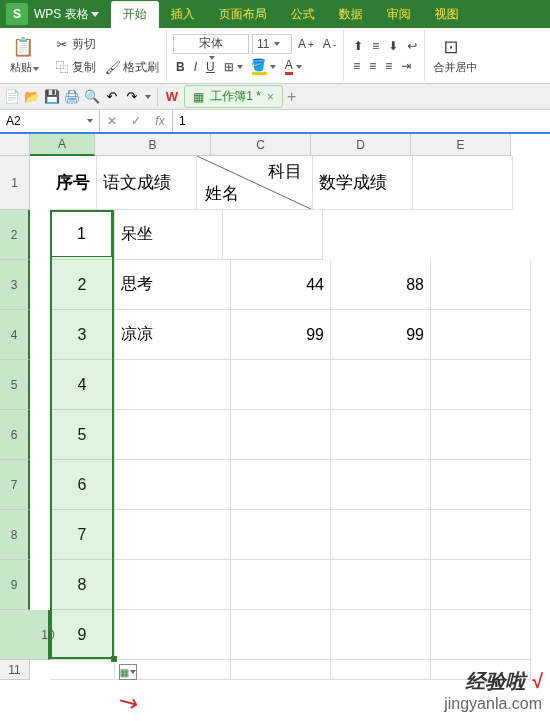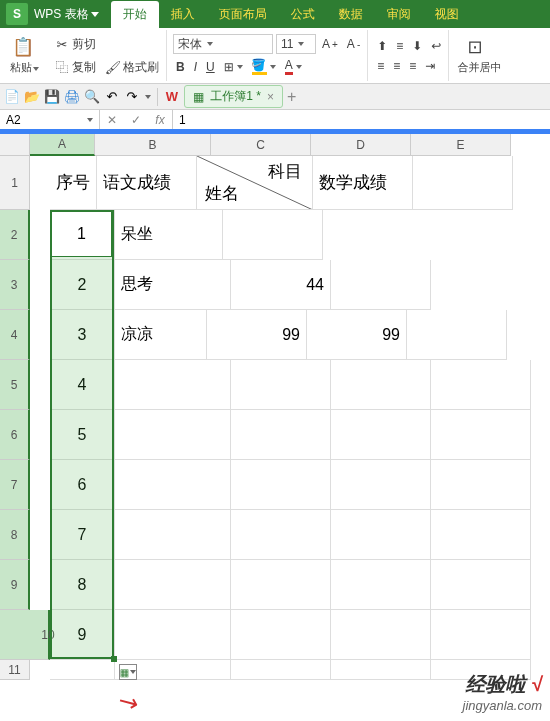--- a/index.html
+++ b/index.html
@@ -21,21 +21,21 @@
 .paste-block { display: flex; flex-direction: column; align-items: center; padding: 2px 6px; cursor: pointer; }
 .dd { width: 0; height: 0; border-left: 3px solid transparent; border-right: 3px solid transparent; border-top: 4px solid #666; display: inline-block; margin-left: 1px; }
 select, .combo { border: 1px solid #ccc; font-size: 12px; height: 20px; background: #fff; }
 .combo { display: inline-flex; align-items: center; padding: 0 4px; gap: 4px; }
 
 .qat { height: 26px; background: #f0f0f0; border-bottom: 1px solid #d0d0d0; display: flex; align-items: center; padding: 0 4px; gap: 4px; }
 .qat .sep { width: 1px; height: 18px; background: #ccc; margin: 0 2px; }
 .doc-tab { display: flex; align-items: center; background: #e8f5e9; border: 1px solid #a5d6a7; padding: 2px 8px; border-radius: 3px; gap: 6px; font-size: 12px; color: #2e7d32; }
 .doc-tab .close { color: #888; cursor: pointer; }
 
-.formula-bar { height: 24px; background: #fff; border-bottom: 5px solid #3b82f6; display: flex; align-items: stretch; font-size: 12px; }
+.formula-bar { height: 24px; background: #fff; border-bottom: 2px solid #3b82f6; display: flex; align-items: stretch; font-size: 12px; }
 .name-box { width: 100px; border-right: 1px solid #ccc; display: flex; align-items: center; padding: 0 6px; justify-content: space-between; }
 .fx-btns { display: flex; align-items: center; border-right: 1px solid #ccc; }
 .fx-btns span { width: 24px; text-align: center; color: #888; cursor: pointer; }
 .fx-input { flex: 1; padding: 0 6px; display: flex; align-items: center; }
 
 .sheet { display: flex; position: relative; }
 .corner { width: 30px; height: 22px; background: #f0f0f0; border-right: 1px solid #ccc; border-bottom: 1px solid #ccc; }
 .col-headers { display: flex; }
 .col-h { height: 22px; background: #f0f0f0; border-right: 1px solid #ccc; border-bottom: 1px solid #ccc; display: flex; align-items: center; justify-content: center; font-size: 12px; color: #555; }
 .col-h.sel { background: #c8e6c9; border-bottom: 2px solid #2e7d32; }
@@ -55,21 +55,21 @@
 
 .diag-cell { position: relative; padding: 0 !important; }
 .diag-cell svg { position: absolute; top: 0; left: 0; width: 100%; height: 100%; }
 .diag-top { position: absolute; top: 4px; right: 10px; font-size: 17px; }
 .diag-bot { position: absolute; bottom: 4px; left: 8px; font-size: 17px; }
 
 .arrow-annot { position: absolute; color: #d32f2f; font-size: 24px; transform: rotate(-30deg); pointer-events: none; }
 .watermark { position: absolute; right: 8px; bottom: 8px; text-align: right; font-size: 13px; color: #333; pointer-events: none; }
 .watermark .brand { font-size: 20px; font-weight: bold; font-style: italic; }
 .watermark .brand .check { color: #d32f2f; }
-.watermark .url { font-size: 13px; color: #666; font-style: italic; }
+.watermark .url { font-size: 16px; color: #666; }
 
 .smart-tag { position: absolute; width: 18px; height: 16px; background: #fff; border: 1px solid #888; font-size: 10px; display: flex; align-items: center; justify-content: center; color: #2e7d32; }
 </style>
 </head>
 <body>
 
 <div class="titlebar">
   <div class="logo">S</div>
   <span>WPS 表格</span>
   <span class="caret"></span>
@@ -100,21 +100,21 @@
           <span>复制</span>
         </div>
       <div class="btn">
           <span class="icon">🖌</span>
           <span>格式刷</span>
         </div>
     </div>
   </div>
   <div class="group">
     <div class="row">
-      <div class="combo" style="width:100px;">
+      <div class="combo" style="width:76px;flex-direction:column;">
           <span>宋体</span>
           <span class="dd"></span>
         </div>
       <div class="combo" style="width:40px;">
           <span>11</span>
           <span class="dd"></span>
         </div>
       <span class="btn">A<sup>+</sup></span>
       <span class="btn">A<sup>-</sup></span>
     </div>
@@ -213,46 +213,47 @@
         <div class="row-h sel" style="height: 50px;">5</div>
         <div class="row-h sel" style="height: 50px;">6</div>
         <div class="row-h sel" style="height: 50px;">7</div>
         <div class="row-h sel" style="height: 50px;">8</div>
         <div class="row-h sel" style="height: 50px;">9</div>
         <div class="row-h sel" style="height: 50px; padding-left: 48px;">10</div>
         <div class="row-h" style="height: 20px;">11</div>
       </div>
     <div class="grid-body" id="grid-body">
         <div class="grid-row">
-          <div class="cell header-cell cA" style="width: 47px; height: 54px;">序号</div>
+          <div class="cell header-cell cA" style="width: 47px; height: 54px; font-weight: bold;">序号</div>
           <div class="cell header-cell" style="width: 100px; height: 54px;">语文成绩</div>
           <div class="cell header-cell diag-cell" style="width: 116px; height: 54px;">
             <svg>
               <line x1="0" y1="0" x2="116" y2="54" stroke="#666" stroke-width="1"></line>
             </svg>
             <span class="diag-top">科目</span>
             <span class="diag-bot">姓名</span>
           </div>
           <div class="cell header-cell" style="width: 100px; height: 54px;">数学成绩</div>
           <div class="cell header-cell" style="width: 100px; height: 54px;"></div>
         </div>
         <div class="grid-row">
           <div class="cell cA" style="width: 65px; height: 50px;">1</div>
           <div class="cell" style="width: 108px; height: 50px;">呆坐</div>
           <div class="cell" style="width: 100px; height: 50px;"></div>
         </div>
         <div class="grid-row">
           <div class="cell cA" style="width: 65px; height: 50px;">2</div>
           <div class="cell" style="width: 116px; height: 50px;">思考</div>
           <div class="cell num" style="width: 100px; height: 50px;">44</div>
+          <div class="cell num" style="width: 100px; height: 50px;">88</div>
           <div class="cell" style="width: 100px; height: 50px;"></div>
         </div>
         <div class="grid-row">
           <div class="cell cA" style="width: 65px; height: 50px;">3</div>
-          <div class="cell" style="width: 92px; height: 50px;">凉凉</div>
+          <div class="cell" style="width: 116px; height: 50px;">凉凉</div>
           <div class="cell num" style="width: 100px; height: 50px;">99</div>
           <div class="cell num" style="width: 100px; height: 50px;">99</div>
           <div class="cell" style="width: 100px; height: 50px;"></div>
         </div>
         <div class="grid-row">
           <div class="cell cA" style="width: 65px; height: 50px;">4</div>
           <div class="cell" style="width: 116px; height: 50px;"></div>
           <div class="cell num" style="width: 100px; height: 50px;"></div>
           <div class="cell num" style="width: 100px; height: 50px;"></div>
           <div class="cell" style="width: 100px; height: 50px;"></div>

